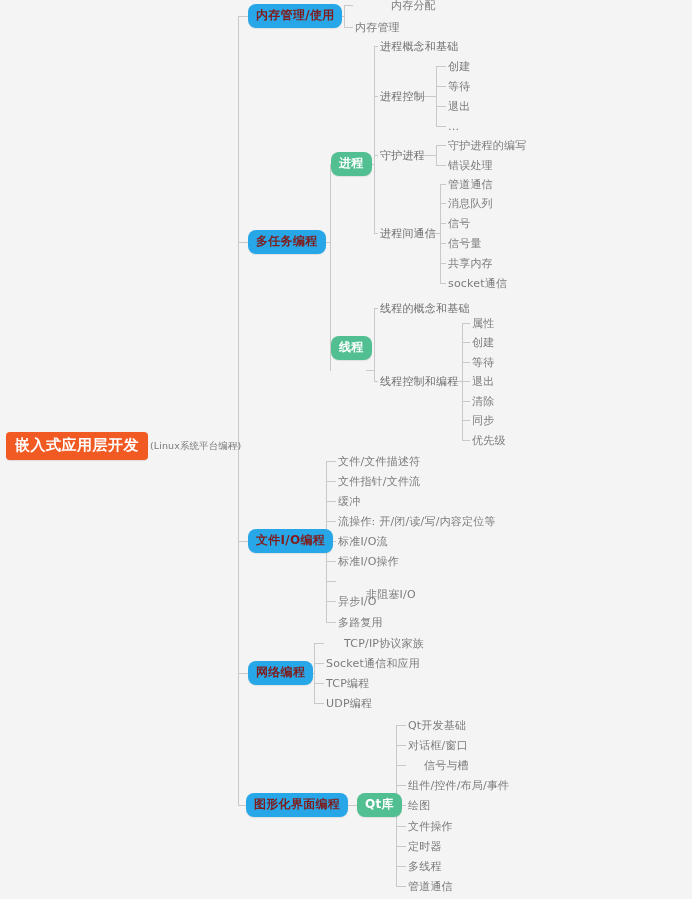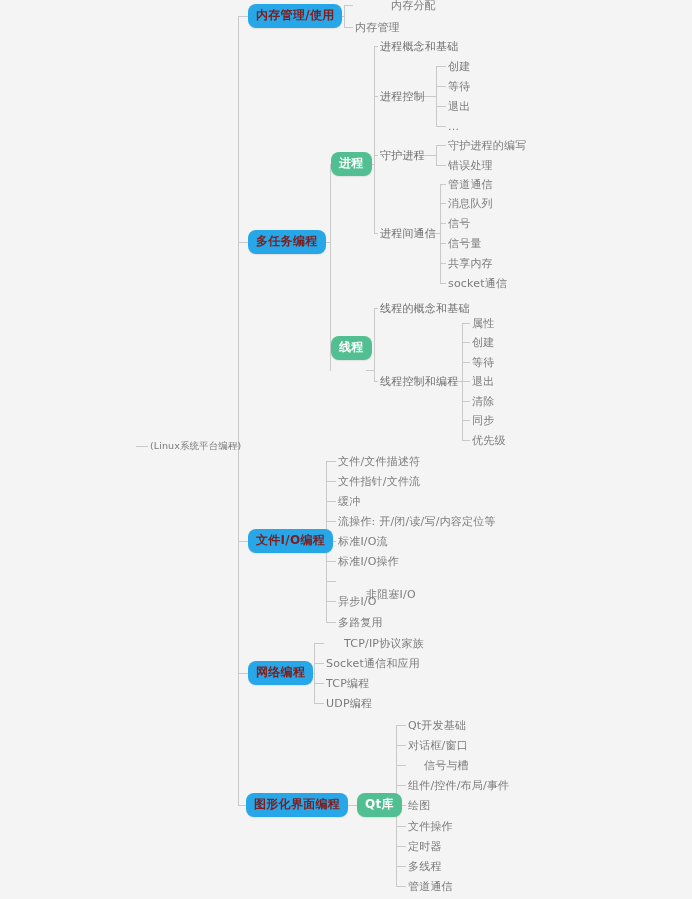--- a/index.html
+++ b/index.html
@@ -168,20 +168,21 @@
       <path d="M396 765 H406"></path>
       <path d="M396 785 H406"></path>
       <path d="M396 805 H406"></path>
       <path d="M396 826 H406"></path>
       <path d="M396 846 H406"></path>
       <path d="M396 866 H406"></path>
       <path d="M396 886 H406"></path>
     </g>
   </svg>
 
+  <div class="node root" style="left:6px;top:446px;">嵌入式应用层开发</div>
   <div class="node annot" style="left:150px;top:446px;">(Linux系统平台编程)</div>
 
   <div class="node pill-blue" style="left:248px;top:16px;">内存管理/使用</div>
   <div class="node leaf" style="left:355px;top:5px;margin-left:36px;">内存分配</div>
   <div class="node leaf" style="left:355px;top:27px;">内存管理</div>
 
   <div class="node pill-blue" style="left:248px;top:242px;">多任务编程</div>
 
   <div class="node pill-green" style="left:331px;top:164px;">进程</div>
   <div class="node leaf mid" style="left:380px;top:46px;">进程概念和基础</div>

